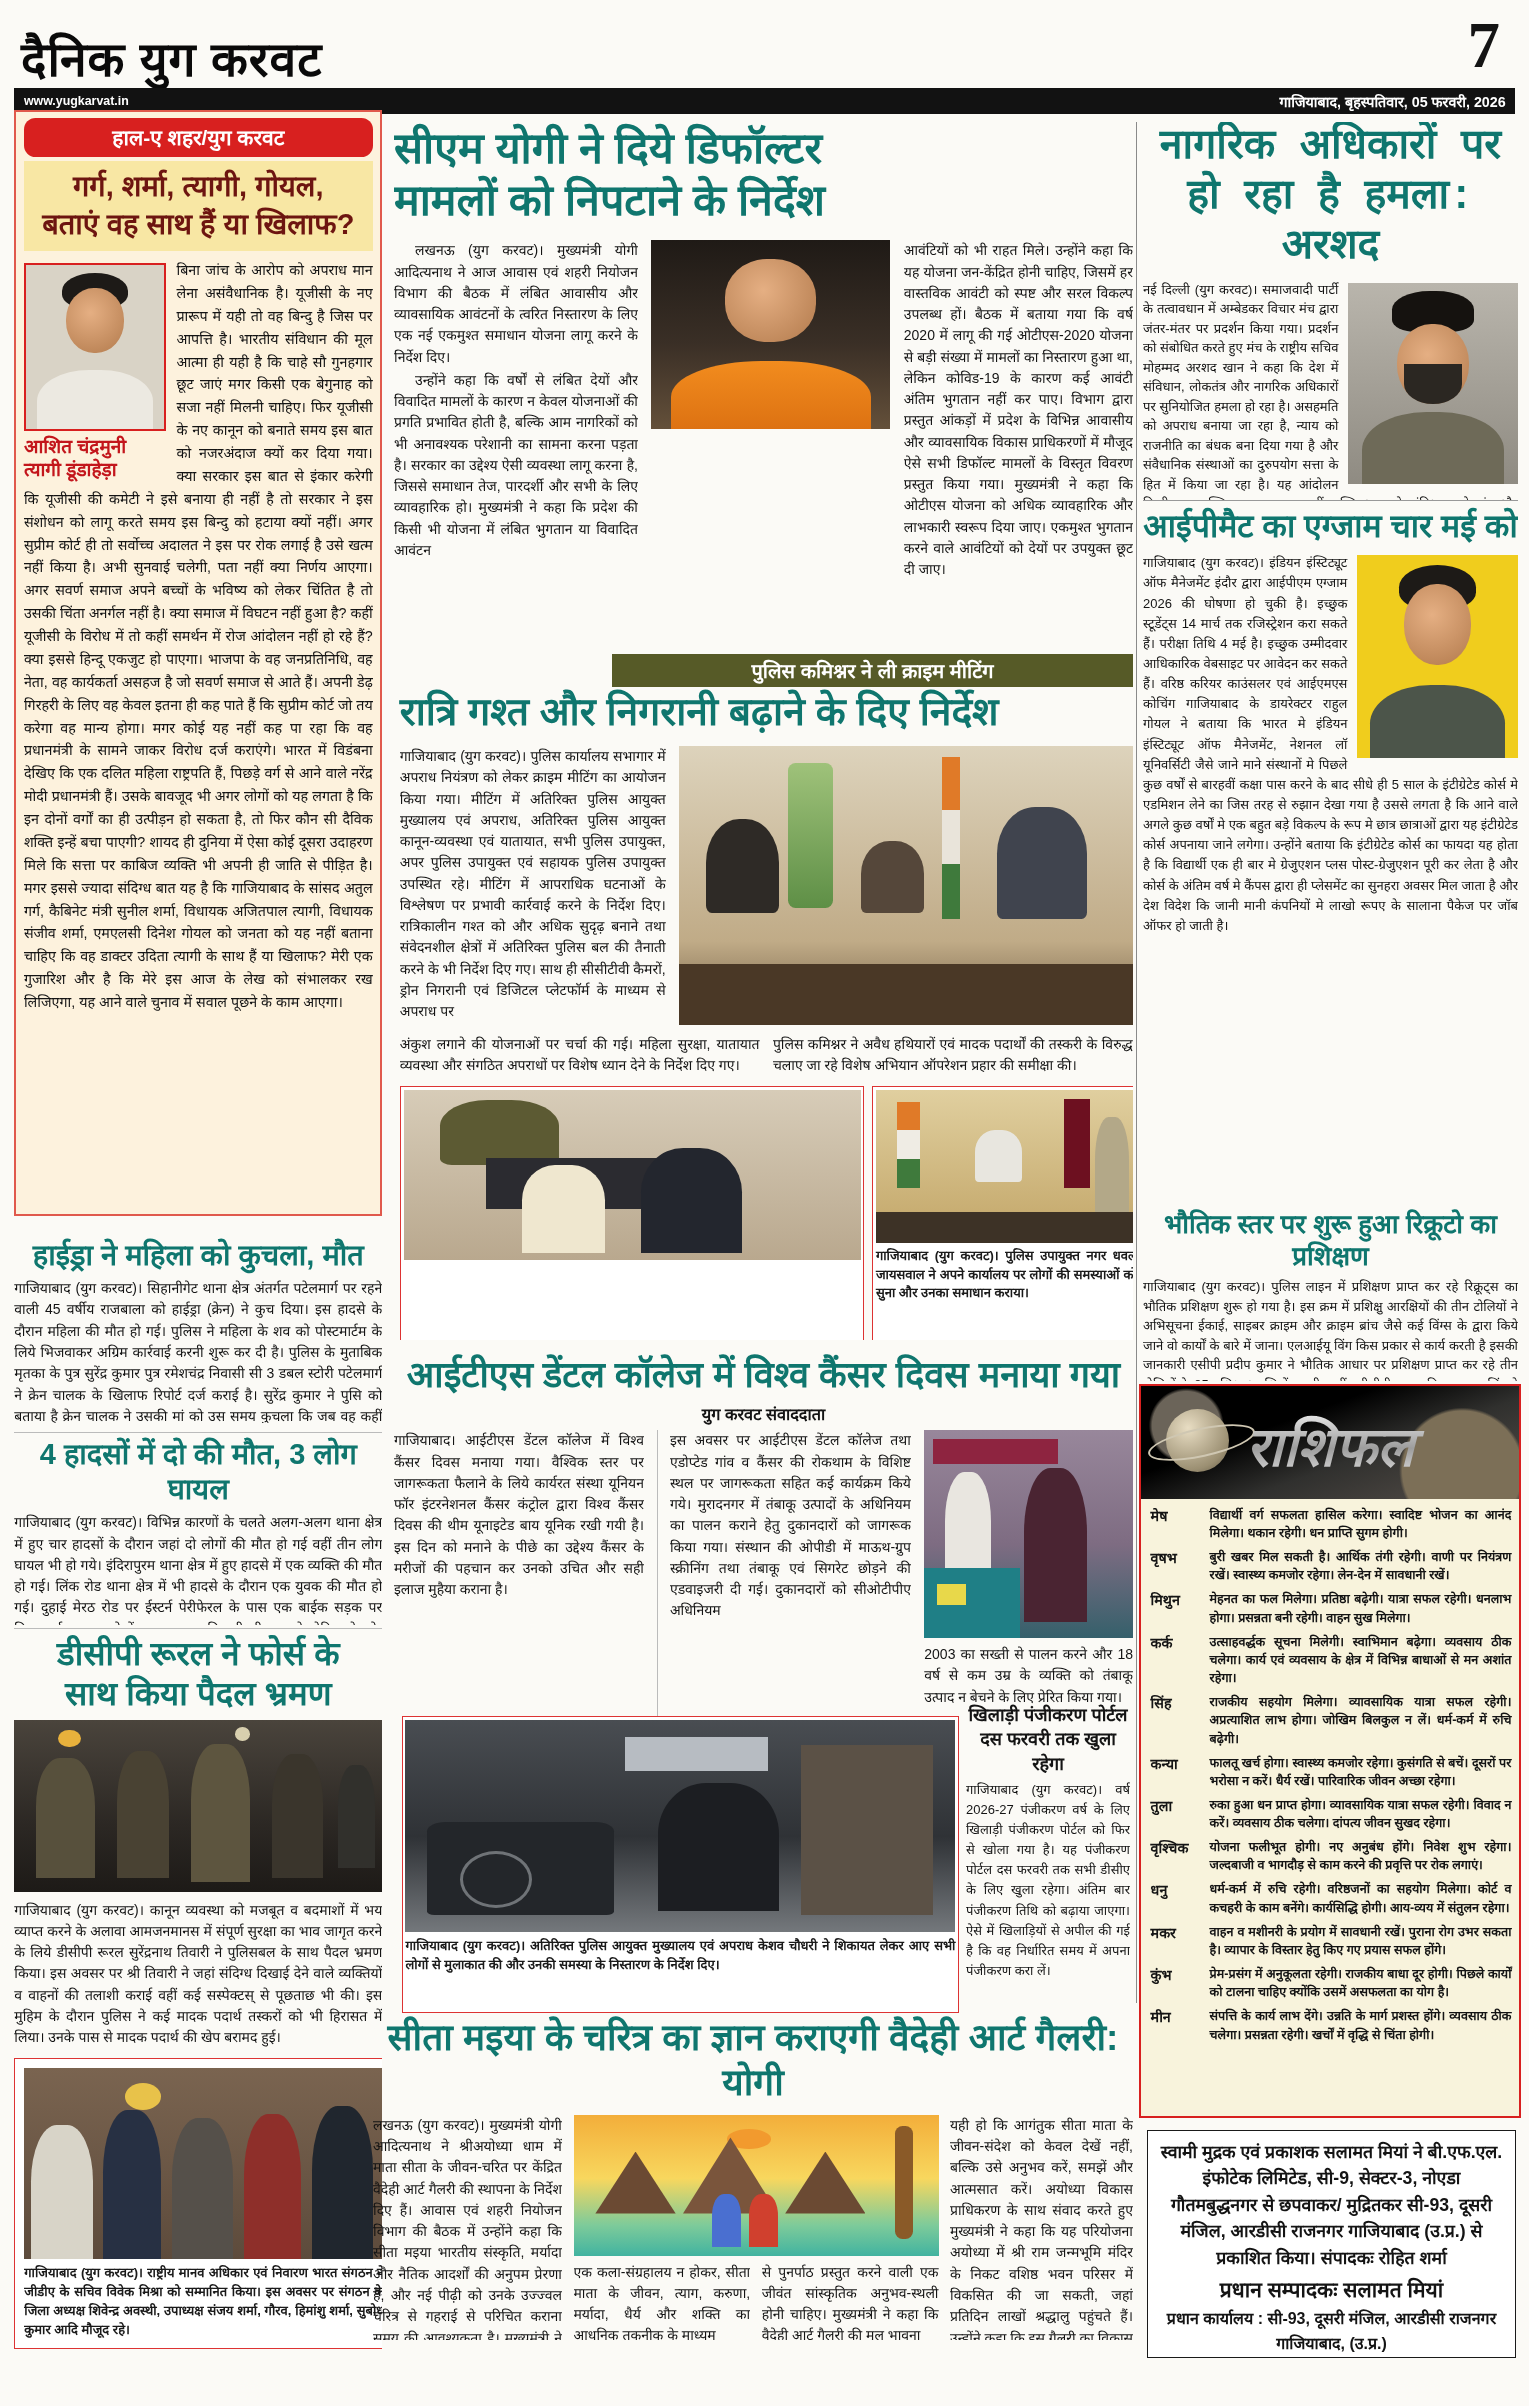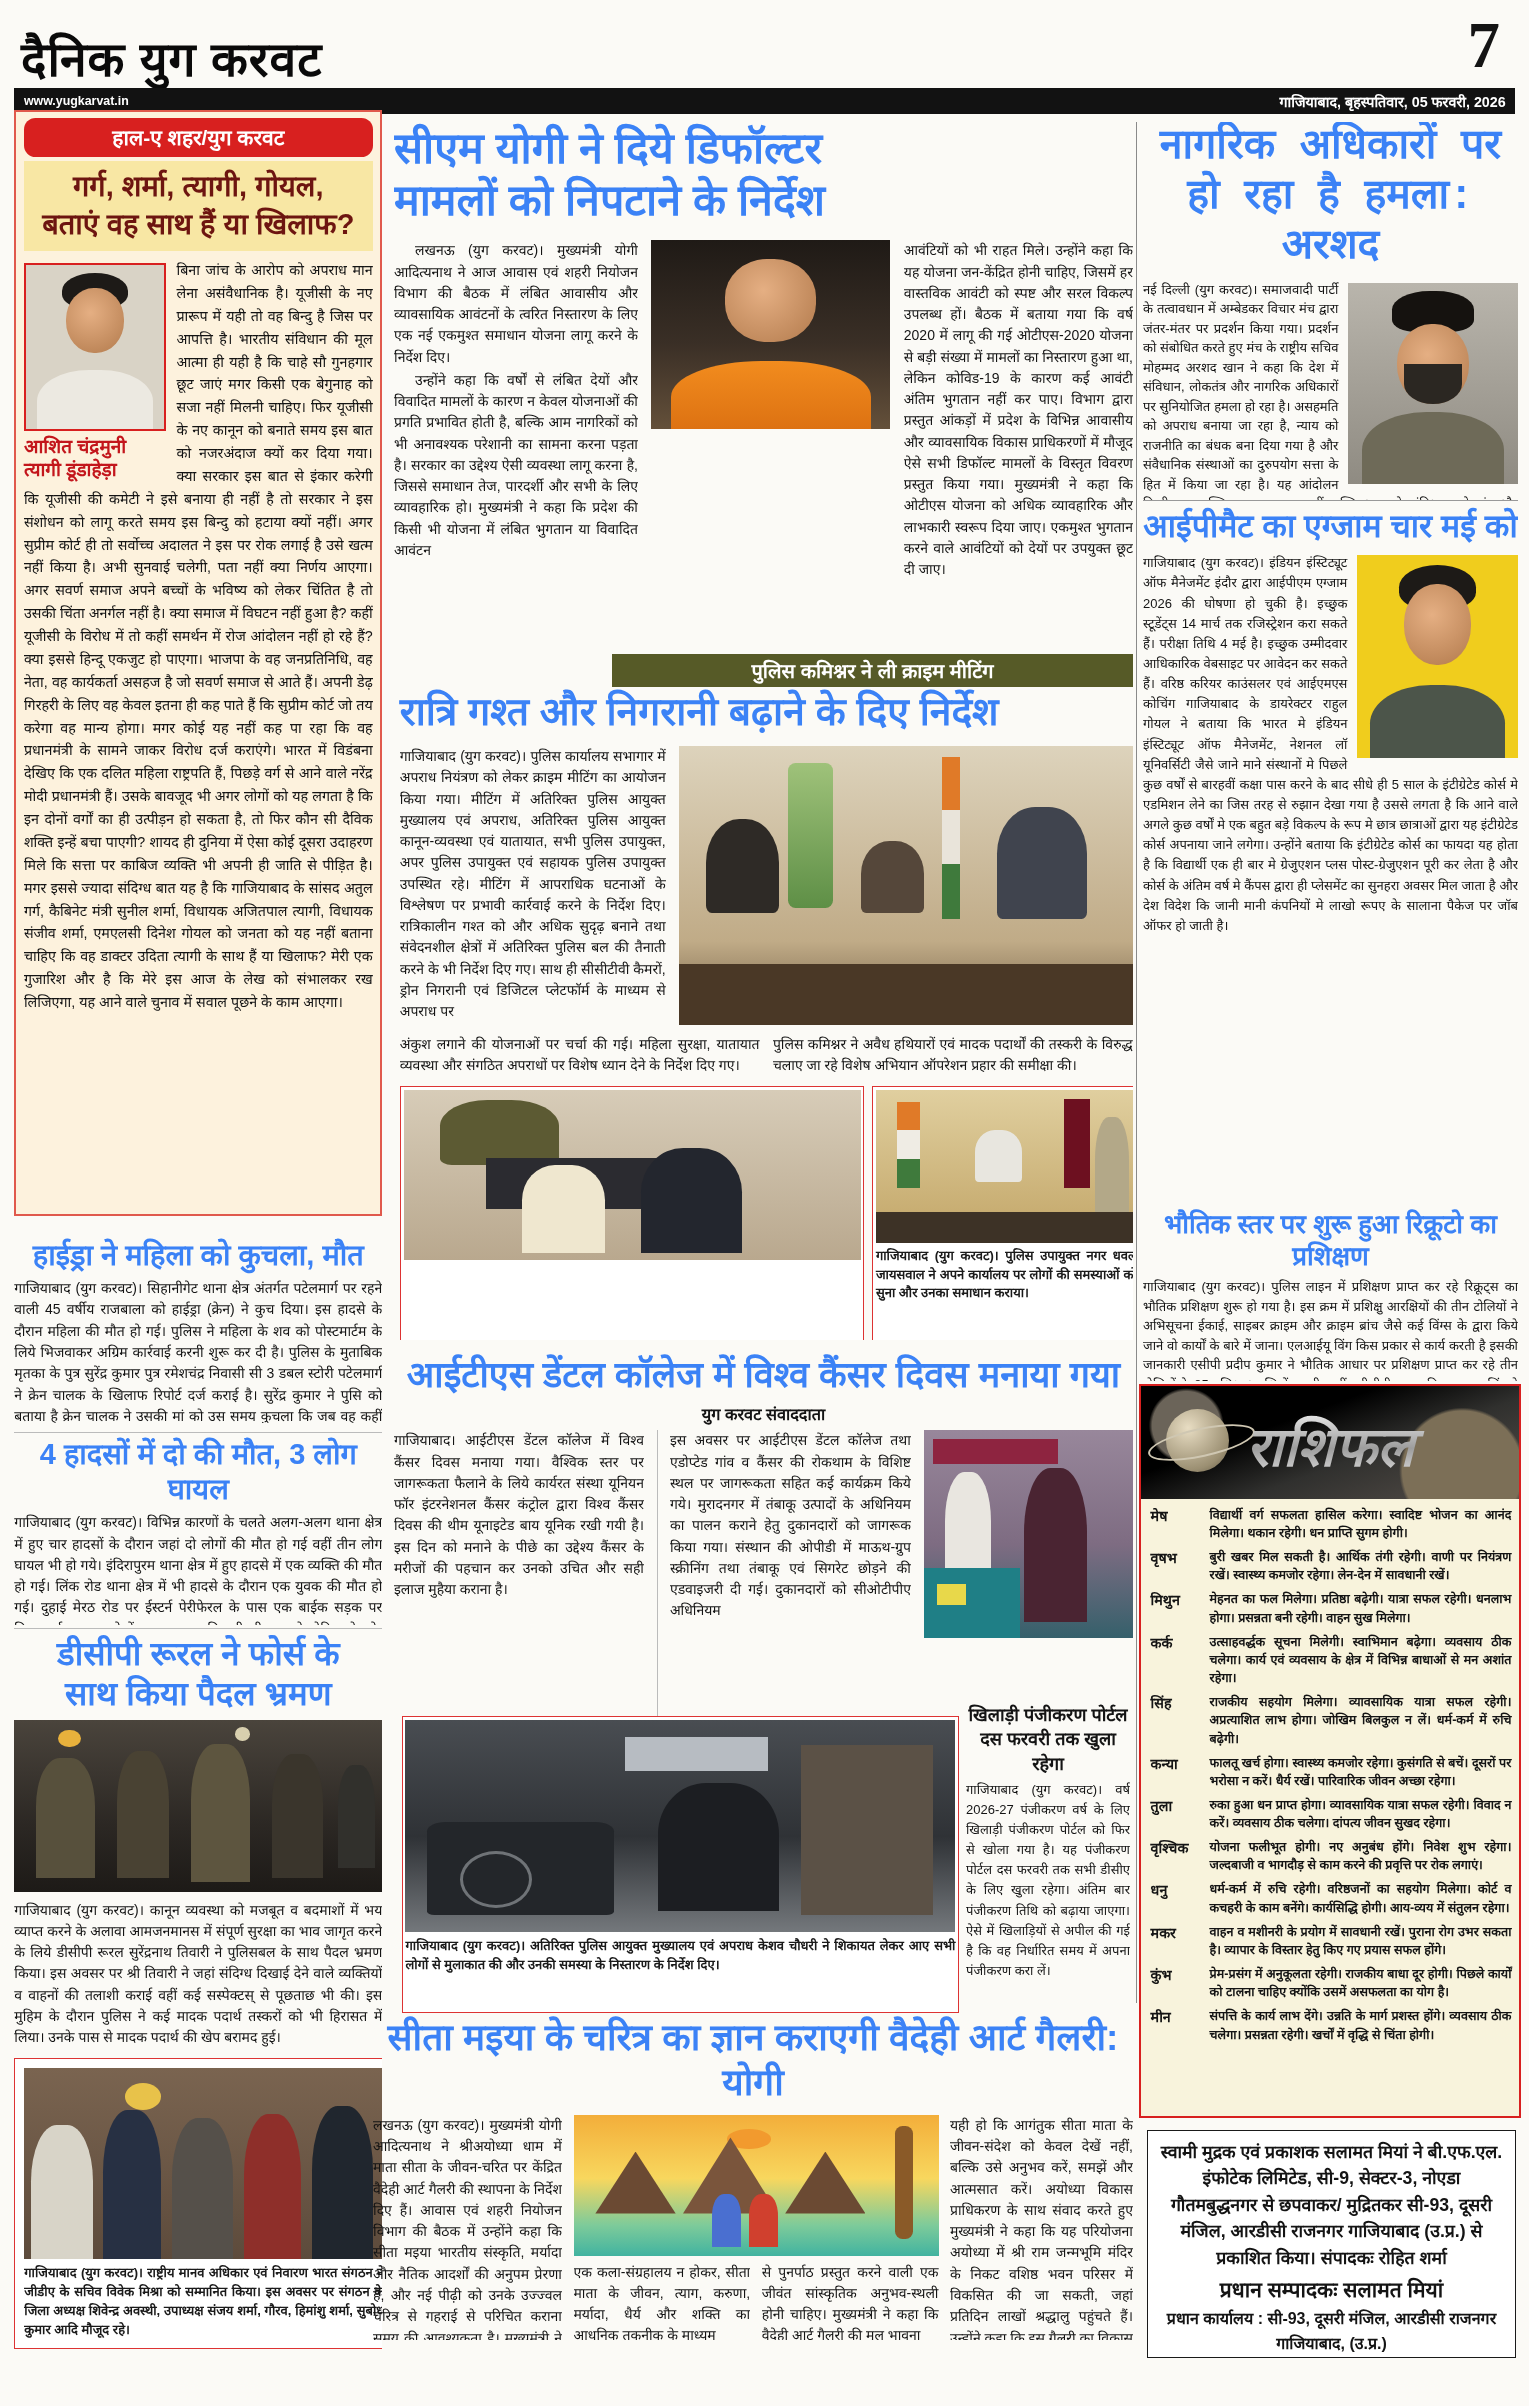--- a/index.html
+++ b/index.html
@@ -9,21 +9,21 @@
   .jt{text-align:justify;}
   .bt{font-size:14px;line-height:1.52;}
   .bt p{margin:0 0 1.9px 0;text-indent:21px;}
   
   .mast-title{font-size:48px;font-weight:800;letter-spacing:1px;color:#0a0a0a;}
   .mast-page{font-family:"Liberation Serif", serif;font-size:65px;font-weight:700;line-height:1;}
   .topbar{background:#121212;color:#fff;display:flex;justify-content:space-between;align-items:center;padding:0 9.6px;}
   .topbar .l{font-size:12.4px;font-weight:700;}
   .topbar .r{font-size:14.3px;font-weight:700;}
   
-  .hl{font-weight:800;color:#3b82f6;line-height:1.22;}
+  .hl{font-weight:800;color:#0f766e;line-height:1.22;}
   .ctr{text-align:center;}
   
   .opinion{background:#fdf2dd;border:2.9px double #e0594c;padding:5.7px 7.6px;}
   .op-banner{background:#d8201f;color:#fff;font-size:21px;font-weight:800;text-align:center;
              border-radius:11.5px;padding:5.7px 0;}
   .op-yellow{background:#f8e7a4;margin-top:3.8px;padding:7.6px 3.8px;text-align:center;}
   .op-yellow div{font-size:29px;font-weight:800;color:#6d1510;line-height:1.3;}
   .op-photo{float:left;width:143px;margin:3.8px 9.6px 1.9px 0;}
   .op-photo .frame{border:2.9px solid #d8201f;width:138px;height:164px;}
   .op-author{color:#c3161c;font-weight:800;font-size:19px;line-height:1.25;margin-top:3.8px;text-align:left;}
@@ -231,20 +231,21 @@
     <div class="bt jt" style="flex:0 0 250px;height:287px;overflow:hidden;">गाजियाबाद। आईटीएस डेंटल कॉलेज में विश्व कैंसर दिवस मनाया गया। वैश्विक स्तर पर जागरूकता फैलाने के लिये कार्यरत संस्था यूनियन फॉर इंटरनेशनल कैंसर कंट्रोल द्वारा विश्व कैंसर दिवस की थीम यूनाइटेड बाय यूनिक रखी गयी है। इस दिन को मनाने के पीछे का उद्देश्य कैंसर के मरीजों की पहचान कर उनको उचित और सही इलाज मुहैया कराना है।</div>
     <div class="bt jt col-sep" style="flex:0 0 241px;height:287px;overflow:hidden;padding-left:11.5px;">इस अवसर पर आईटीएस डेंटल कॉलेज तथा एडोप्टेड गांव व कैंसर की रोकथाम के विशिष्ट स्थल पर जागरूकता सहित कई कार्यक्रम किये गये। मुरादनगर में तंबाकू उत्पादों के अधिनियम का पालन कराने हेतु दुकानदारों को जागरूक किया गया। संस्थान की ओपीडी में माऊथ-ग्रुप स्क्रीनिंग तथा तंबाकू एवं सिगरेट छोड़ने की एडवाइजरी दी गई। दुकानदारों को सीओटीपीए अधिनियम</div>
     <div style="flex:1;">
       <div class="photo" style="width:100%;height:208px;background:linear-gradient(180deg,#98879b,#7e6c82 55%,#35606b);">
         <i style="left:4%;top:4%;width:60%;height:12%;background:#8e2440;"></i>
         <i style="left:10%;top:20%;width:22%;height:56%;background:#e9e6e0;border-radius:42% 42% 0 0;"></i>
         <i style="left:48%;top:18%;width:30%;height:74%;background:#4a2432;border-radius:42% 42% 0 0;"></i>
         <i style="left:0;bottom:0;width:46%;height:34%;background:#1f7f86;"></i>
         <i style="left:6%;bottom:16%;width:14%;height:10%;background:#e8d84a;"></i>
       </div>
+      <div class="bt jt" style="margin-top:5.7px;height:73px;overflow:hidden;">2003 का सख्ती से पालन करने और 18 वर्ष से कम उम्र के व्यक्ति को तंबाकू उत्पाद न बेचने के लिए प्रेरित किया गया।</div>
     </div>
   </div>
   <div class="red-frame" style="position:absolute;left:7.6px;top:363px;width:550px;height:289px;background:#fff;padding:2.9px;">
     <div class="photo" style="width:100%;height:212px;background:linear-gradient(180deg,#494d52,#2f3236 55%,#74787c);">
       <i style="left:4%;top:48%;width:34%;height:44%;background:#23262a;border-radius:10% 10% 4% 4%;"></i>
       <i style="left:10%;top:62%;width:12%;height:24%;border:3.8px solid #6f7377;border-radius:50%;"></i>
       <i style="left:46%;top:30%;width:22%;height:60%;background:#1c1e22;border-radius:40% 40% 0 0;"></i>
       <i style="left:72%;top:12%;width:24%;height:80%;background:#5b5146;"></i>
       <i style="left:40%;top:8%;width:26%;height:16%;background:#b7bcc2;"></i>
     </div>

